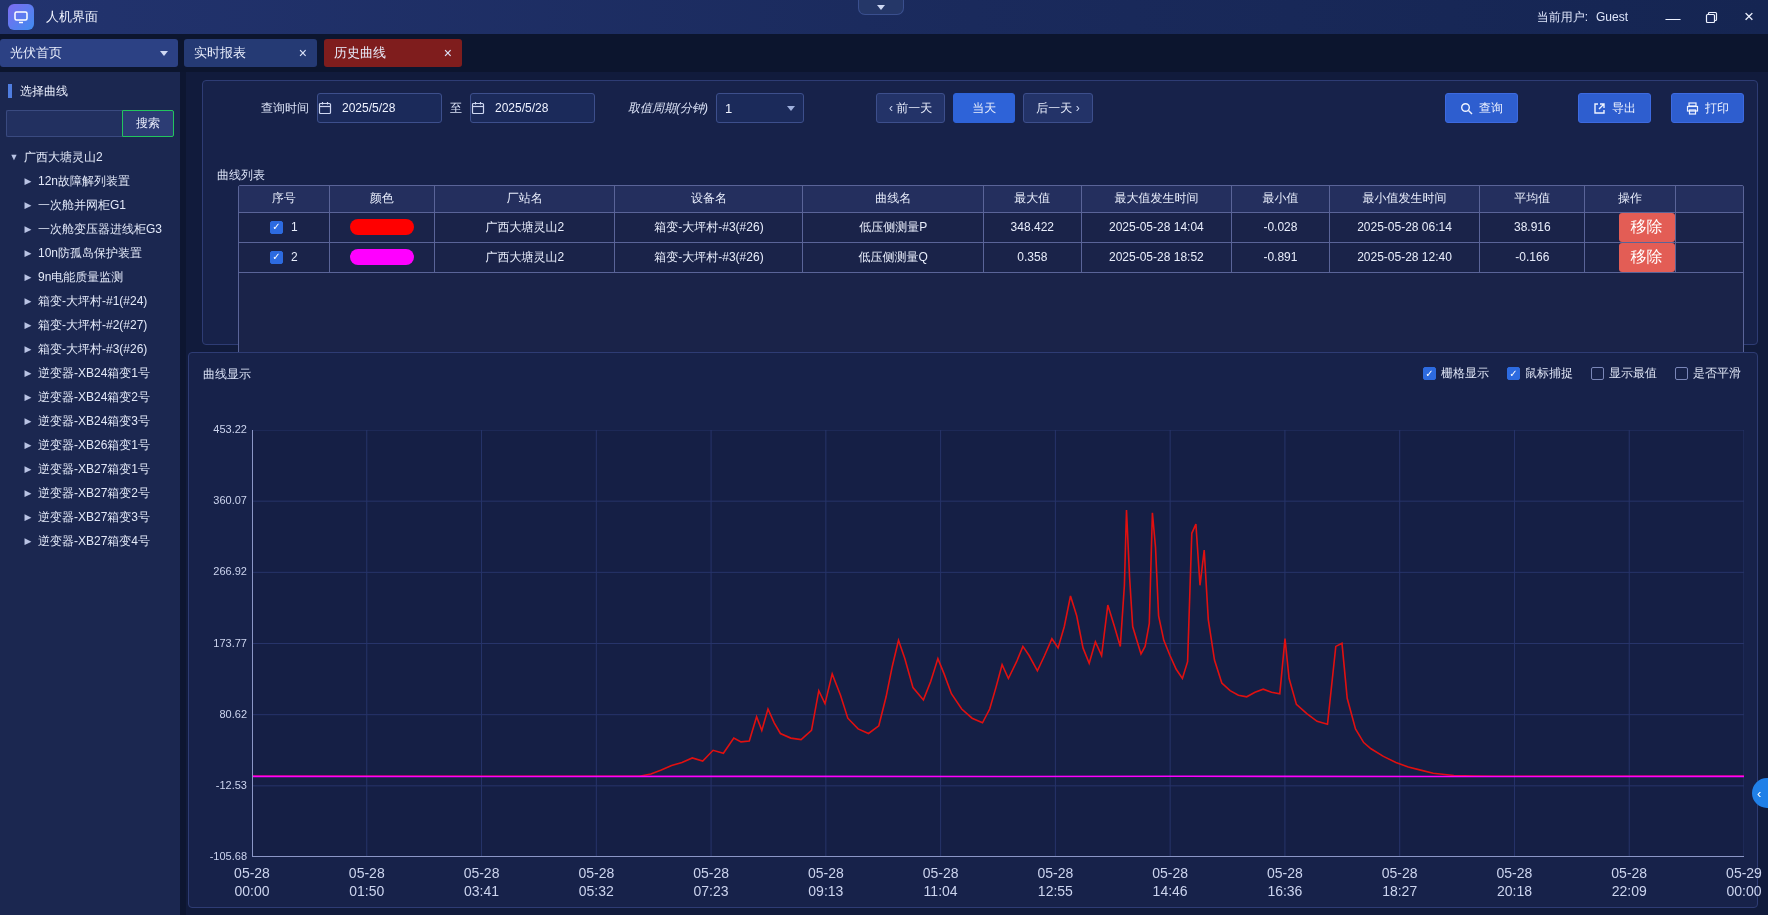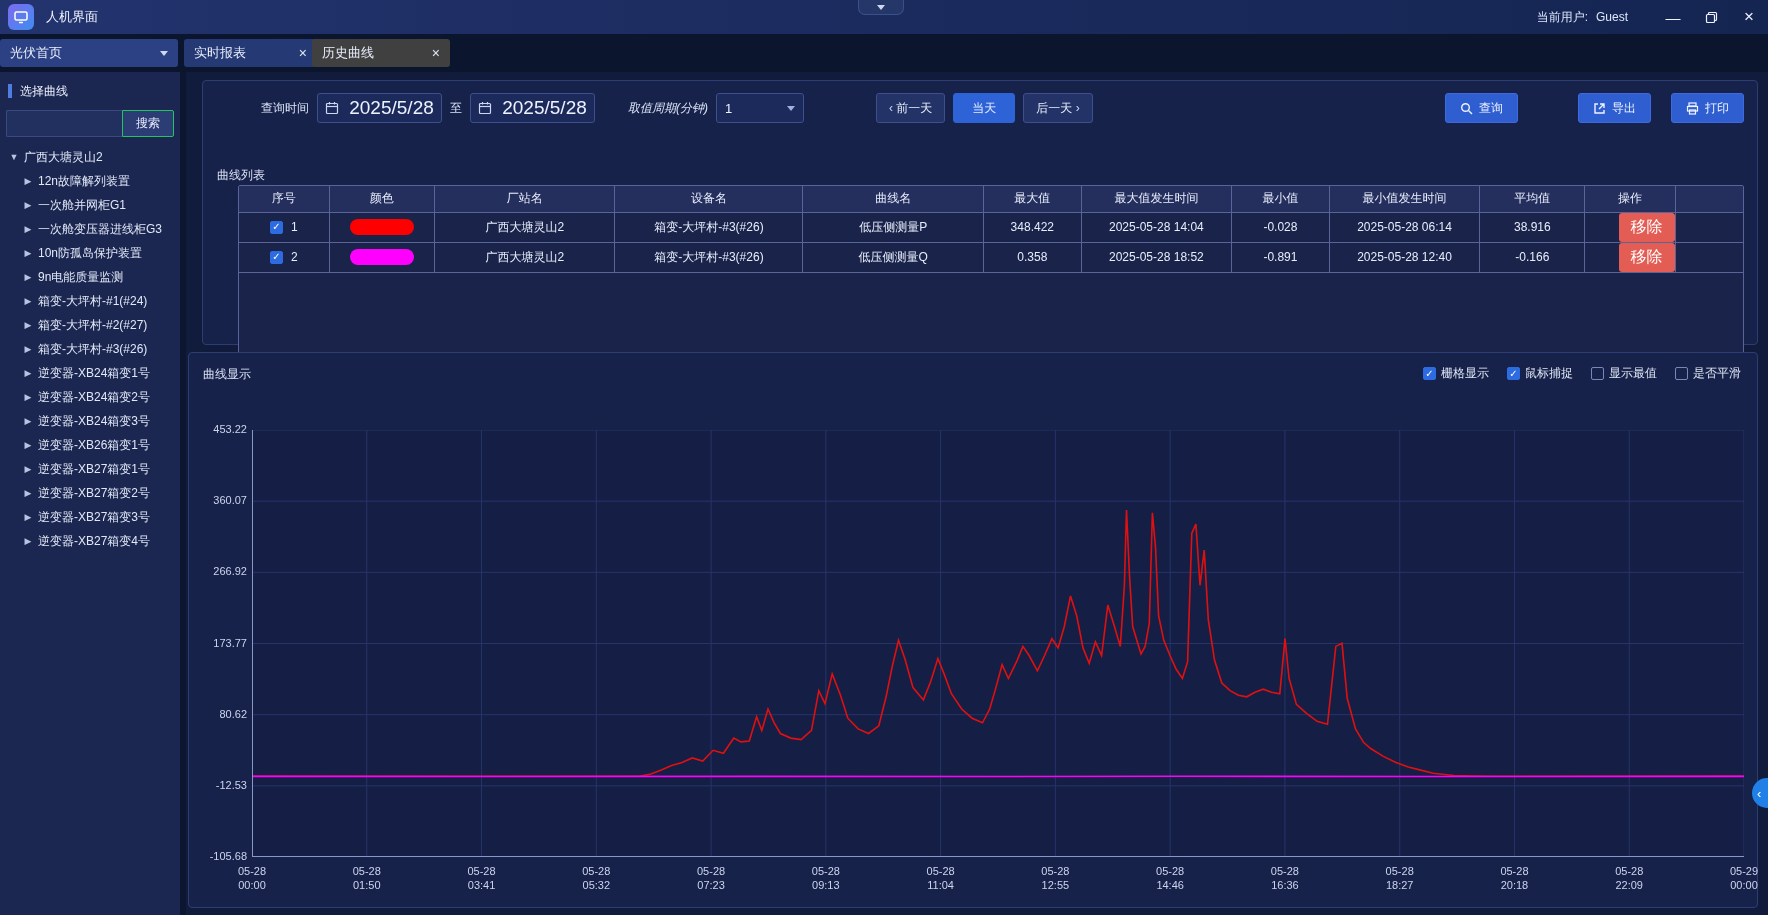--- a/index.html
+++ b/index.html
@@ -26,21 +26,21 @@
     background:#253768; border:1px solid #3a4f8e; border-top:none; border-radius:0 0 7px 7px;
     display:flex; align-items:center; justify-content:center; }
   .caret-down { width:0; height:0; border-left:4px solid transparent; border-right:4px solid transparent;
     border-top:5px solid #cfd8f2; }
   
   #tabbar { position:absolute; left:0; top:34px; width:1768px; height:38px; background:#0c152e; }
   .tab { position:absolute; top:5px; height:28px; display:flex; align-items:center;
     border-radius:3px; font-size:13px; color:#e8edfb; padding:0 10px;text-align:right; }
   #tab-home { left:0; width:178px; background:#2c4184; justify-content:space-between; }
   #tab-report { left:184px; width:133px; background:#253a74; justify-content:space-between; }
-  #tab-history { left:312px; width:138px; background:#404040; justify-content:space-between; }
+  #tab-history { left:324px; width:138px; background:#7f1d1d; justify-content:space-between; }
   .tab-close { font-size:14px; color:#dfe6fb; margin-left:10px; }
   
   #sidebar { position:absolute; left:0; top:72px; width:182px; bottom:0; background:#1b2750;
     border-right:2px solid #0d1631; }
   #sidebar-header { display:flex; align-items:center; height:30px; margin-top:4px; }
   #sidebar-accent { width:4px; height:14px; background:#4f7de0; margin-left:8px; }
   #sidebar-title { margin-left:8px; font-size:12px; color:#eef2ff; }
   #search-row { display:flex; margin:4px 6px 8px 6px; height:27px; }
   #search-input { flex:1; width:110px; background:#223060; border:1px solid #3a4a80;
     border-right:none; border-radius:2px 0 0 2px; color:#e6ebfa; padding:0 6px; font-size:12px; outline:none; }
@@ -55,21 +55,21 @@
   
   #content { position:absolute; left:186px; top:72px; right:0; bottom:0; background:#111b3c; }
   .panel { position:absolute; background:#17224a; border:1px solid #2e3c74; border-radius:4px; }
   #panel1 { left:16px; top:8px; right:10px; height:265px; }
   #panel2 { left:2px; top:280px; right:10px; bottom:7px; }
   
   #query-row { position:absolute; left:0; right:13px; top:12px; height:30px;
     display:flex; align-items:center; padding-left:58px; }
   .q-label { font-size:12px; color:#dbe2f6; margin-right:8px; }
   .date-input { width:125px; height:30px; background:#1b2a5a; border:1px solid #3d4f8c; border-radius:3px;
-    display:flex; align-items:center; justify-content:center; gap:10px; color:#eef2ff; font-size:19px; }
+    display:flex; align-items:center; gap:10px; color:#eef2ff; font-size:12px; }
   #to-label { margin:0 8px; }
   #period-label { margin-left:33px;font-style:italic; }
   #period-select { width:88px; height:30px; background:#1b2a5a; border:1px solid #3d4f8c; border-radius:3px;
     display:flex; align-items:center; padding:0 8px; color:#eef2ff; font-size:13px; }
   #period-select .caret-down { margin-left:auto; border-top-color:#9fb0dd; }
   .day-btn { height:30px; border-radius:3px; display:flex; align-items:center; justify-content:center;
     font-size:12px; color:#e8edfb; background:#233368; border:1px solid #3d4f8c; padding:0 12px; }
   #prev-day { margin-left:72px; }
   #today-btn { margin-left:8px; background:#2e63d8; border-color:#2e63d8; padding:0 18px; }
   #next-day { margin-left:8px; }
@@ -96,21 +96,21 @@
   .cb.checked { background:#2d6be0; border-color:#2d6be0; }
   .pill { display:inline-block; width:64px; height:16px; border-radius:8px; vertical-align:middle; }
   .remove-btn { background:#e35d55; border:none; border-radius:3px; color:#fff; font-size:16px;
     padding:4px 12px; font-family:"Liberation Sans",sans-serif;margin-left:33px; }
   
   #curve-display-title { position:absolute; left:14px; top:13px; font-size:12px; color:#dbe2f6; }
   #options-row { position:absolute; right:16px; top:12px; display:flex; gap:18px; align-items:center; }
   .opt { display:flex; align-items:center; gap:5px; font-size:12px; color:#dfe5f5; }
   #plot { position:absolute; left:63px; top:77px; right:13px; bottom:50px; background:#151f45; }
   .ytick { position:absolute; width:56px; text-align:right; font-size:11px; color:#ccd4ee; }
-  .xtick { position:absolute; width:72px; text-align:center; font-size:11px; color:#ccd4ee; line-height:1.3; }
+  .xtick { position:absolute; width:72px; text-align:center; font-size:14px; color:#ccd4ee; line-height:1.3; }
   
   #edge-handle { position:absolute; left:1752px; top:778px; width:30px; height:30px; border-radius:50%;
     background:#2080e8; color:#fff; display:flex; align-items:center; padding-left:5px; font-size:13px; }
 </style>
 </head>
 <body>
 
 <div id="titlebar">
   <div id="logo">
     <svg width="16" height="16" viewBox="0 0 16 16">

